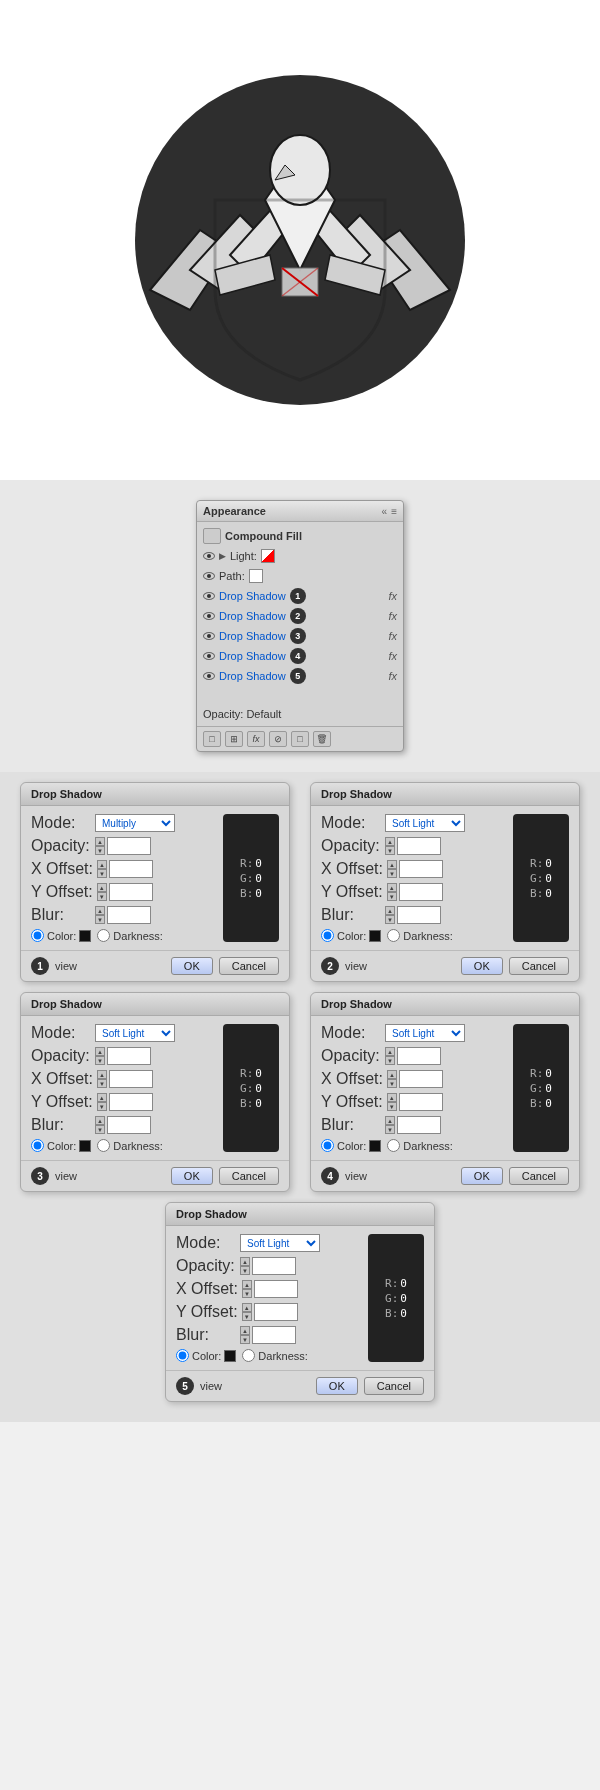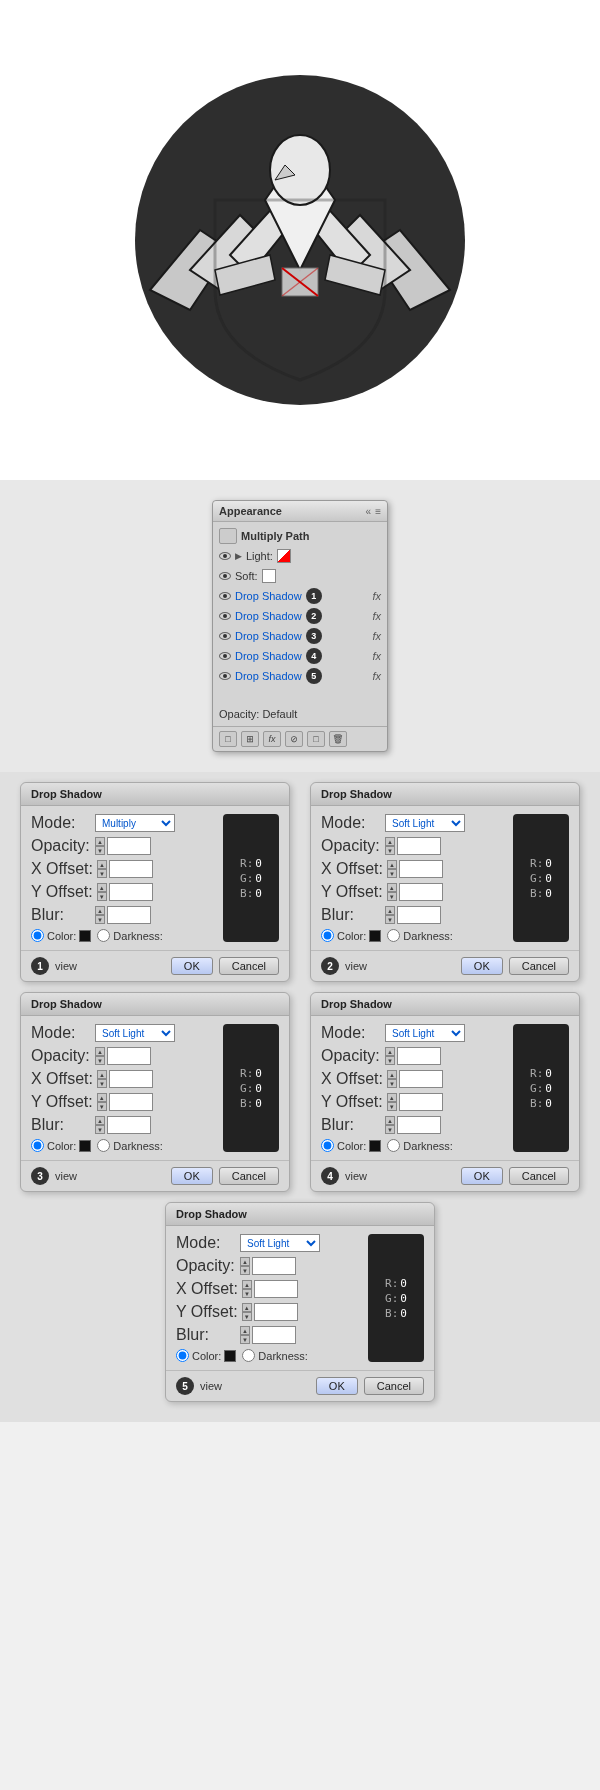--- a/index.html
+++ b/index.html
@@ -28,21 +28,21 @@
     
     .appearance-section {
       width: 600px;
       background: #e8e8e8;
       display: flex;
       justify-content: center;
       padding: 20px 0 20px 0;
     }
 
     .appearance-panel {
-      width: 176px;
+      width: 208px;
       background: #d4d4d4;
       border: 1px solid #999;
       border-radius: 4px;
       box-shadow: 2px 2px 6px rgba(0,0,0,0.3);
     }
 
     .panel-titlebar {
       background: linear-gradient(to bottom, #e8e8e8, #c8c8c8);
       padding: 4px 6px;
       display: flex;
@@ -419,33 +419,33 @@
       <span class="panel-title-text">Appearance</span>
       <div class="panel-controls">
         <span>«</span>
         <span>≡</span>
       </div>
     </div>
     <div class="panel-body">
 
       <div class="panel-row">
         <span class="footer-btn"></span>
-        <span style="font-size:11px;font-weight:bold;color:#333;">Multiply Path</span>
+        <span style="font-size:11px;font-weight:bold;color:#333;">Compound Fill</span>
       </div>
 
       <div class="panel-row">
         <span class="eye-circle"></span>
         <span class="arrow-icon">▶</span>
         <span style="font-size:11px;color:#333;">Light:</span>
         <span class="stroke-swatch"></span>
       </div>
 
       <div class="panel-row">
         <span class="eye-circle"></span>
-        <span style="font-size:11px;color:#333;">Soft:</span>
+        <span style="font-size:11px;color:#333;">Path:</span>
         <span class="fill-swatch"></span>
       </div>
 
       <div class="panel-row">
         <span class="eye-circle"></span>
         <a class="link-blue">Drop Shadow</a>
         <span class="number-badge">1</span>
         <span style="flex:1"></span>
         <span class="fx-text">fx</span>
       </div>

